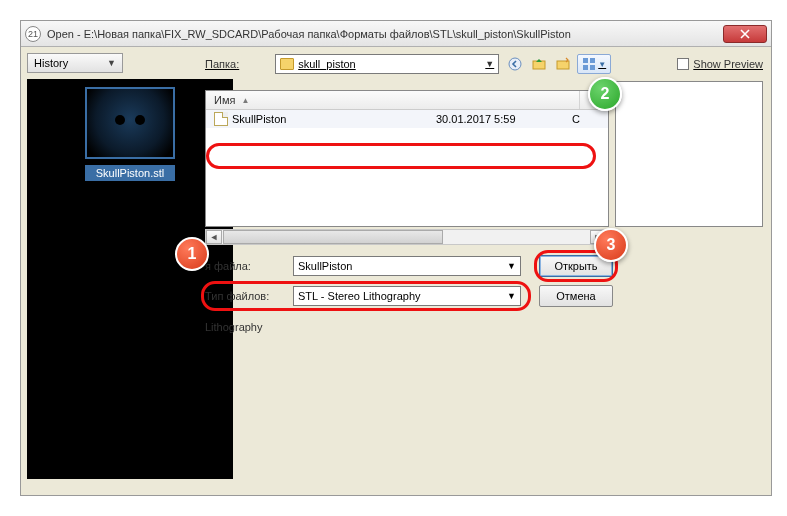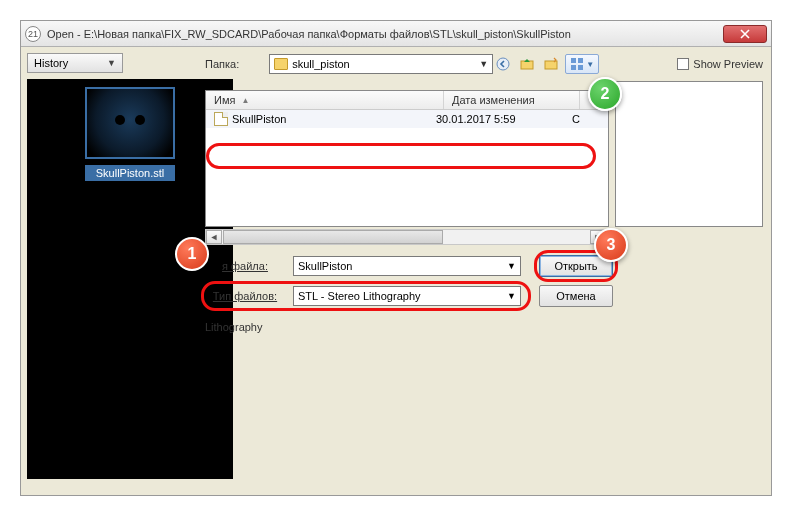--- a/index.html
+++ b/index.html
@@ -14,21 +14,21 @@
   .history-btn { width:96px; height:20px; background:linear-gradient(#fafafa,#e2e2e2); border:1px solid #999; display:flex; align-items:center; padding:0 6px; justify-content:space-between; }
   .history-btn span.arrow { font-size:9px; color:#444; }
   .thumb-area { margin-top:6px; width:206px; height:400px; background:#000; padding:8px; }
   .thumb { width:90px; margin:0 auto; }
   .thumb .img { width:90px; height:72px; background: radial-gradient(circle at 50% 45%, #1a3a5a 0%, #0b1a2a 60%, #000 90%); border:2px solid #3a6ea5; position:relative; }
   .thumb .img::before, .thumb .img::after { content:''; position:absolute; width:10px; height:10px; border-radius:50%; background:#000; top:26px; }
   .thumb .img::before { left:28px; }
   .thumb .img::after { right:28px; }
   .thumb .cap { margin-top:6px; text-align:center; color:#fff; background:#3a6ea5; padding:2px 2px; font-size:11px; }
   .right { position:absolute; left:184px; top:6px; right:8px; bottom:6px; }
-  .toprow { display:flex; align-items:center; gap:0; height:22px; }
+  .toprow { display:flex; align-items:center; gap:6px; height:22px;text-decoration:underline; }
   .lbl { color:#333; }
   .folder-combo { display:flex; align-items:center; gap:4px; width:224px; height:20px; background:#fff; border:1px solid #7a7a7a; padding:0 4px;margin-left:30px; }
   .folder-combo .ficon { width:14px; height:12px; background:#f6d36b; border:1px solid #c59a2b; border-radius:1px; }
   .folder-combo .arrow { margin-left:auto; font-size:9px; color:#333; }
   .nav-icons { display:flex; gap:4px; align-items:center; }
   .icn { width:20px; height:20px; border:1px solid transparent; display:flex; align-items:center; justify-content:center; border-radius:2px; }
   .icn svg { width:14px; height:14px; }
   .views { width:34px; height:20px; border:1px solid #8aa9d6; background:linear-gradient(#f4f8ff,#d9e6f7); display:flex; align-items:center; justify-content:center; gap:2px; border-radius:2px; }
   .show-prev { margin-left:auto; display:flex; align-items:flex-start; gap:4px; color:#333; }
   .show-prev .cb { width:12px; height:12px; border:1px solid #777; background:#fff; display:flex; align-items:center; justify-content:center; font-size:9px; color:#2a6; }
@@ -50,21 +50,21 @@
   .preview { width:148px; background:#fff; border:1px solid #888; }
   .ring-row { position:absolute; border:3px solid #e11; border-radius:16px; pointer-events:none; z-index:20; }
   .ring-file { top:52px; left:0; width:390px; height:26px; }
   .scrollbar { height:16px; margin-top:2px; background:#f1f1f1; border:1px solid #c8c8c8; position:relative; width: calc(100% - 156px); }
   .scrollbar .btn { position:absolute; top:0; width:16px; height:14px; background:linear-gradient(#fafafa,#e2e2e2); border:1px solid #aaa; display:flex; align-items:center; justify-content:center; font-size:9px; color:#555; }
   .scrollbar .btn.l { left:0; } .scrollbar .btn.r { right:0; }
   .scrollbar .thumb-track { position:absolute; left:17px; right:17px; top:0; bottom:0; }
   .scrollbar .handle { position:absolute; left:0; width:60%; top:0; bottom:0; background:linear-gradient(#e8e8e8,#d2d2d2); border:1px solid #aaa; }
   .form { margin-top:10px; position:relative; }
   .form-row { display:flex; align-items:center; gap:8px; margin-top:8px; height:22px; }
-  .form-row .flabel { width:80px; text-align:center; color:#333;text-decoration:underline; }
+  .form-row .flabel { width:80px; text-align:left; color:#333; }
   .txt-combo { width:228px; height:20px; background:#fff; border:1px solid #7a7a7a; display:flex; align-items:center; padding:0 4px; }
   .txt-combo .arrow { margin-left:auto; font-size:9px; }
   .btn-std { width:74px; height:22px; background:linear-gradient(#f8f8f8,#e2e2e2); border:1px solid #888; border-radius:2px; display:flex; align-items:center; justify-content:center; margin-left:10px; }
   .btn-open { border:1px solid #3a6ea5; box-shadow: inset 0 0 0 1px #8ab3e0; position:relative; }
   .read-only { display:flex; align-items:center; gap:4px; margin-left:88px; margin-top:6px; }
   .read-only .cb2 { width:12px; height:12px; border:1px solid #777; background:#fff; }
   .ring-ft { position:absolute; border:3px solid #e11; border-radius:14px; pointer-events:none; top:26px; left:-4px; width:330px; height:30px; z-index:20; }
   .callout1 { position:absolute; top:-18px; left:-30px; width:34px; height:34px; border-radius:50%; background:radial-gradient(circle at 35% 30%, #ff7a5a, #d83a1a); border:2px solid #fff; box-shadow:0 2px 5px rgba(0,0,0,.4); color:#fff; font-size:16px; font-weight:bold; display:flex; align-items:center; justify-content:center; z-index:30; }
   .ring-open { position:absolute; border:3px solid #e11; border-radius:14px; pointer-events:none; top:-6px; left:-6px; right:-6px; bottom:-6px; }
   .callout3 { position:absolute; top:-28px; right:-16px; width:34px; height:34px; border-radius:50%; background:radial-gradient(circle at 35% 30%, #ff7a5a, #d83a1a); border:2px solid #fff; box-shadow:0 2px 5px rgba(0,0,0,.4); color:#fff; font-size:16px; font-weight:bold; display:flex; align-items:center; justify-content:center; z-index:30; }
@@ -141,21 +141,20 @@
         </label>
       </div>
 
       <div class="list-area">
         <div class="file-list">
           <div class="cols">
             <div class="col name">
                 <span>Имя</span>
                 <span class="sort">▲</span>
               </div>
-            <div class="col date">Дата изменения</div>
             <div class="col type"></div>
           </div>
           <div class="row">
             <div class="ficon2"></div>
             <div class="fname">SkullPiston</div>
             <div class="fdate">30.01.2017 5:59</div>
             <div class="ftype">С</div>
           </div>
           <div class="ring-row ring-file"></div>
           <div class="callout2">2</div>

